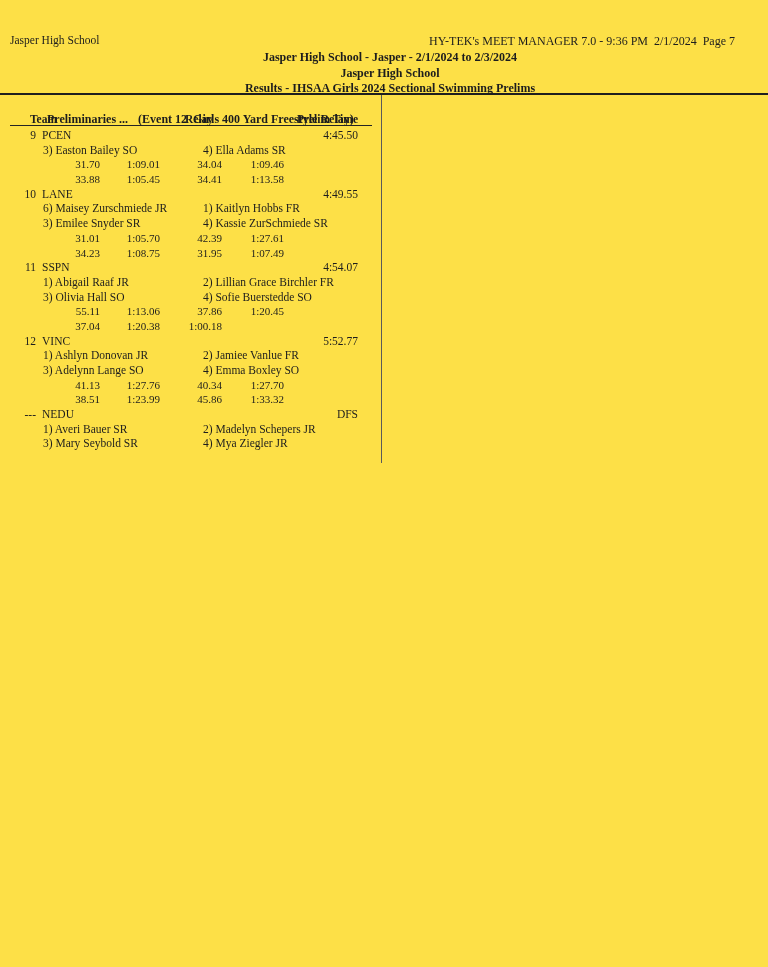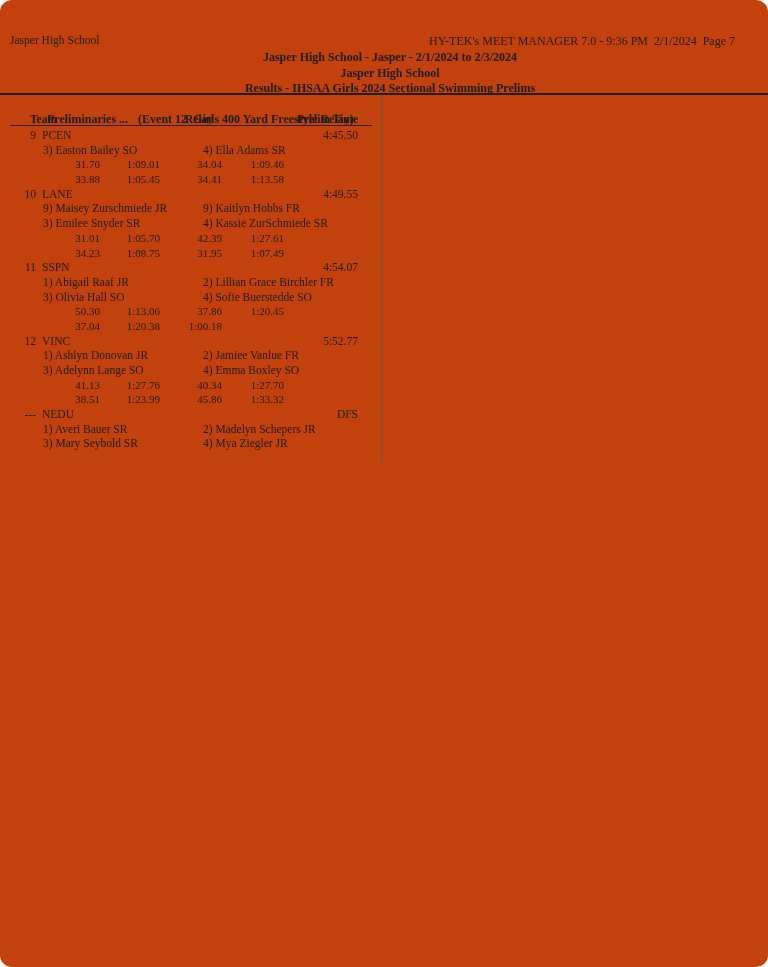--- a/index.html
+++ b/index.html
@@ -4,21 +4,21 @@
 <style>
   * { margin: 0; padding: 0; box-sizing: border-box; }
   html, body { background: #ffffff; }
   body {
     width: 768px; height: 967px;
     font-family: "Liberation Serif", serif;
     color: #1d1d1d;
     position: relative;
     overflow: hidden;
   }
-  .page { position: absolute; inset: 0; background: #c2410c; border-radius: 12px; }
+  .page { position: absolute; inset: 0; background: #fde047; }
 
   
   .page-header-left {
     position: absolute; left: 10px; top: 34px;
     font-size: 11.5px; white-space: pre;
   }
   .page-header-right {
     position: absolute; right: 33px; top: 34px;
     font-size: 12px; white-space: pre;
   }
@@ -132,22 +132,22 @@
           </div>
         </div>
 
   <div class="result-block">
     <div class="line">
       <span class="place">10</span>
       <span class="team-code">LANE</span>
       <span class="prelim-time">4:49.55</span>
     </div>
     <div class="line">
-      <span class="sw sw1">9) Maisey Zurschmiede JR</span>
-      <span class="sw sw2">9) Kaitlyn Hobbs FR</span>
+      <span class="sw sw1">6) Maisey Zurschmiede JR</span>
+      <span class="sw sw2">1) Kaitlyn Hobbs FR</span>
     </div>
     <div class="line">
       <span class="sw sw1">3) Emilee Snyder SR</span>
       <span class="sw sw2">4) Kassie ZurSchmiede SR</span>
     </div>
   <div class="line splits-line">
             <span class="cell s0">31.01</span>
             <span class="cell s1">1:05.70</span>
             <span class="cell s2">42.39</span>
             <span class="cell s3">1:27.61</span>
@@ -168,21 +168,21 @@
     </div>
     <div class="line">
       <span class="sw sw1">1) Abigail Raaf JR</span>
       <span class="sw sw2">2) Lillian Grace Birchler FR</span>
     </div>
     <div class="line">
       <span class="sw sw1">3) Olivia Hall SO</span>
       <span class="sw sw2">4) Sofie Buerstedde SO</span>
     </div>
   <div class="line splits-line">
-            <span class="cell s0">50.30</span>
+            <span class="cell s0">55.11</span>
             <span class="cell s1">1:13.06</span>
             <span class="cell s2">37.86</span>
             <span class="cell s3">1:20.45</span>
           </div>
           <div class="line splits-line">
             <span class="cell s0">37.04</span>
             <span class="cell s1">1:20.38</span>
             <span class="cell s2">1:00.18</span>
           </div>
         </div>

